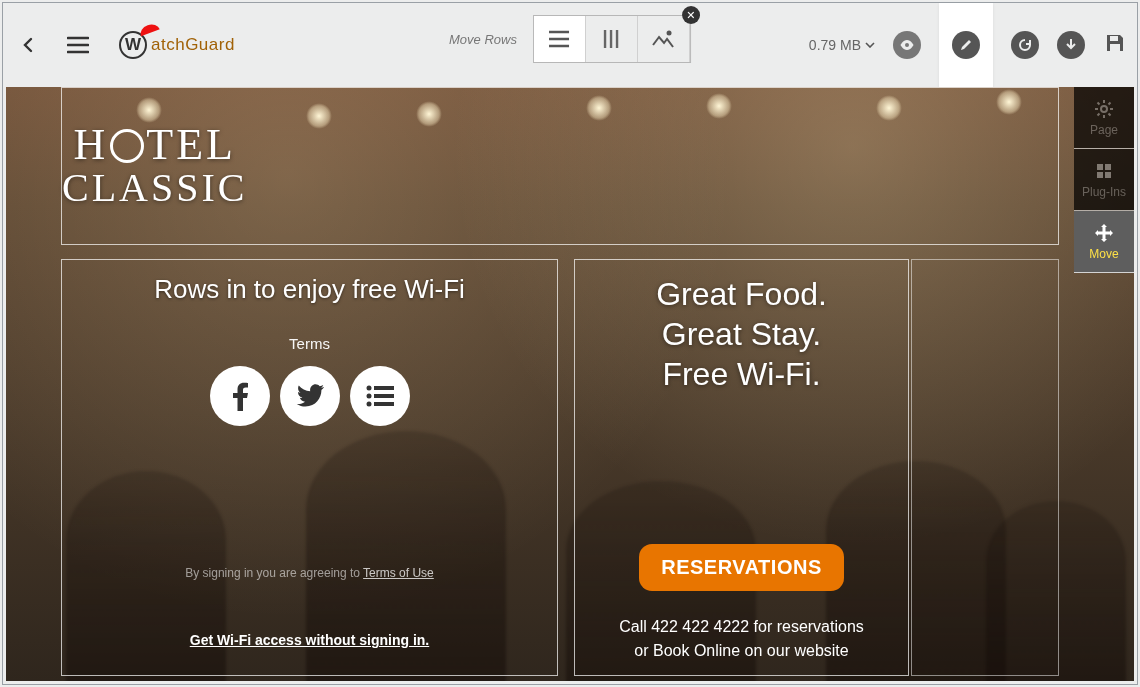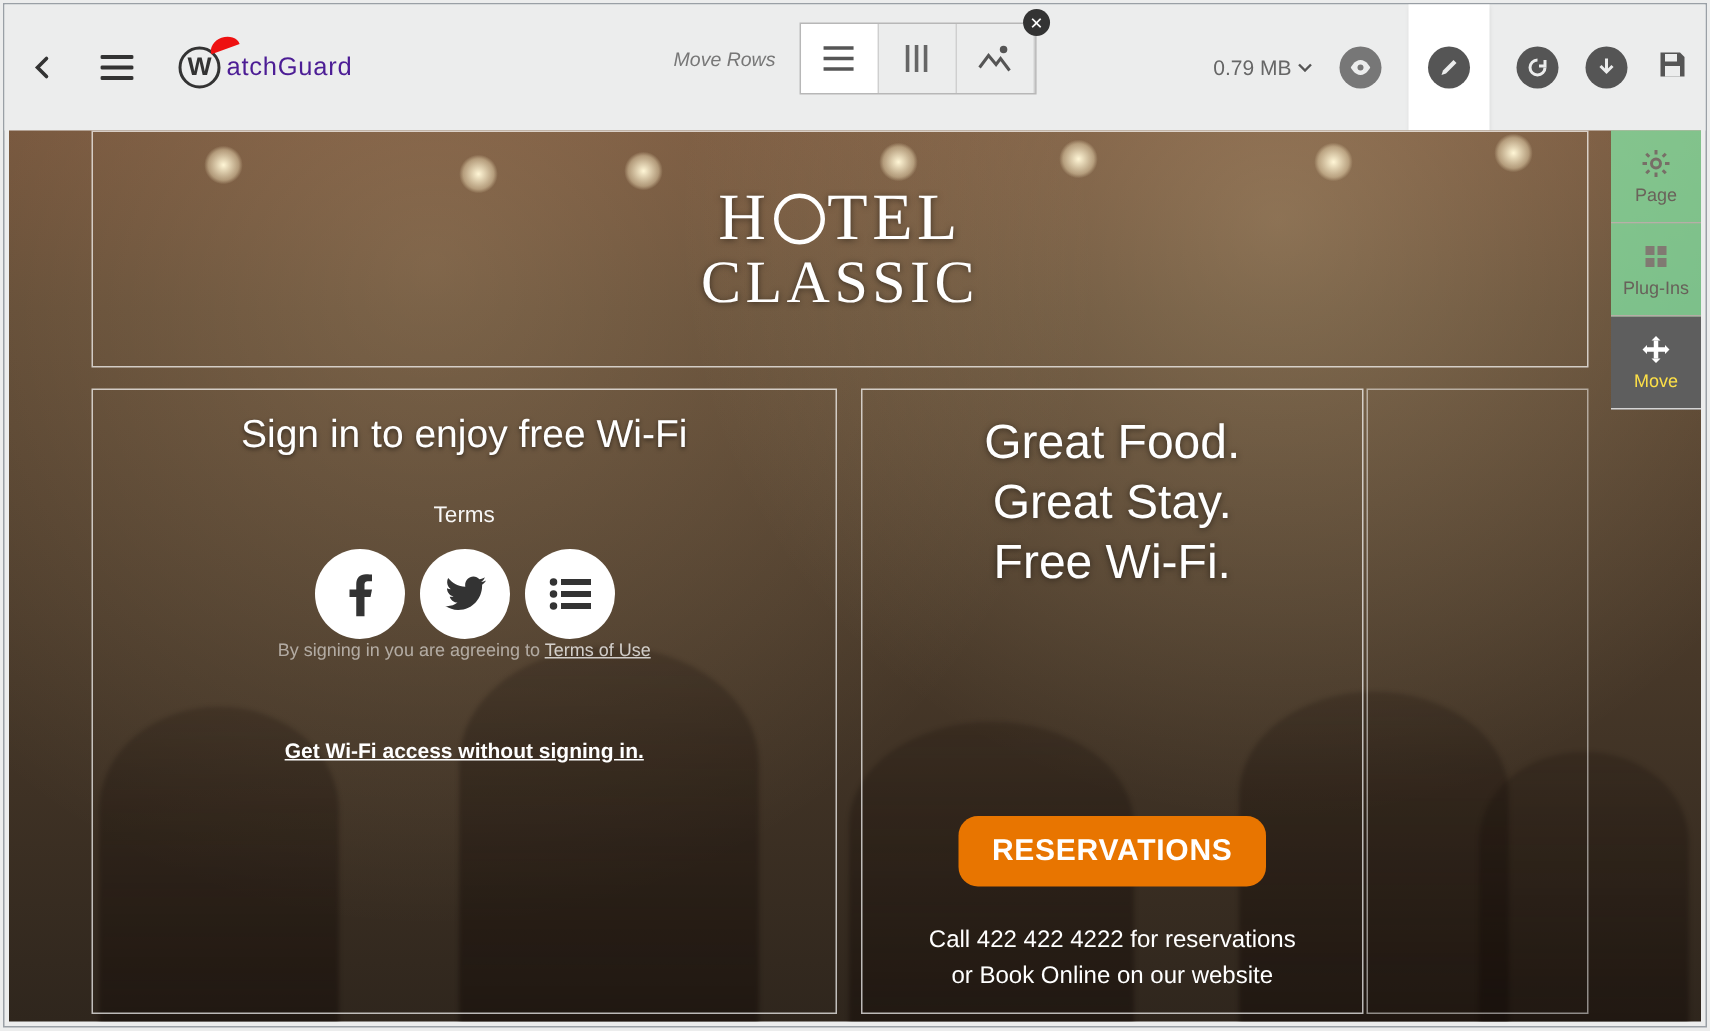--- a/index.html
+++ b/index.html
@@ -36,21 +36,21 @@
   .brand-w {
     width: 28px; height: 28px; border: 2px solid #333; border-radius: 50%;
     display: flex; align-items: center; justify-content: center;
     font-weight: 700; font-size: 17px; color: #333; position: relative;
   }
   .brand-swoosh {
     position: absolute; top: -8px; right: -14px; width: 20px; height: 8px;
     background: #e11; border-radius: 50% 50% 0 0 / 100% 100% 0 0;
     transform: rotate(-20deg);
   }
-  .brand-text { margin-left: 4px; font-size: 17px; color: #4c1d95; letter-spacing: .5px; }
+  .brand-text { margin-left: 4px; font-size: 17px; color: #a16207; letter-spacing: .5px; }
   .tb-center {
     position: absolute; left: 50%; transform: translateX(-50%);
     display: flex; align-items: center; gap: 16px; top: 12px;
   }
   .move-rows { font-size: 13px; color: #777; font-style: italic; }
   .seg {
     display: flex; border: 1px solid #b7b7b7; position: relative;
   }
   .seg .seg-item {
     width: 52px; height: 46px; display: flex; align-items: center; justify-content: center;
@@ -114,33 +114,33 @@
   .chair.c3{left:560px;bottom:-30px;width:190px}
   .chair.c4{left:820px;bottom:-10px;width:180px}
   .chair.c5{left:980px;bottom:-20px;width:140px;height:200px}
 
   
   .side-panel {
     position: absolute; top: 84px; right: 3px; width: 60px;
     display: flex; flex-direction: column; z-index: 50;
   }
   .side-item {
-    height: 62px; background: #86efac;
+    height: 62px; background: #000000;
     display: flex; flex-direction: column; align-items: center; justify-content: center;
     font-size: 12px; color: #666; border-bottom: 1px solid #d4d4d4;
     opacity: .7;
   }
   .side-item.active { background: #5e5e5e; color: #fde047; opacity: 1; }
   .side-item svg { margin-bottom: 4px; }
 
   
   .hero-header {
     position: absolute; top: 0; left: 55px; right: 75px; height: 158px;
     border: 1px solid rgba(255,255,255,.7);
-    display: flex; align-items: center; justify-content: center;
+    display: flex; align-items: center; 
   }
   .hero-title {
     font-family: Georgia, "Times New Roman", serif;
     color: #fff; text-align: center; font-size: 40px; line-height: 1.02;
     letter-spacing: 3px; text-shadow: 0 1px 4px rgba(0,0,0,.5);
   }
   .hero-title .line1 { font-size: 44px; }
   .hero-title .o {
     display:inline-block; width:34px; height:34px; border:3px solid #fff; border-radius:50%;
     vertical-align:-4px; margin:0 2px;
@@ -159,21 +159,21 @@
 
   .signin-title {
     font-size: 26px; font-weight: 500; text-shadow: 0 1px 3px rgba(0,0,0,.5);
   }
   .social-label { margin-top: 30px; font-size: 15px; opacity: .95; }
   .social-row { margin-top: 14px; display: flex; justify-content: center; gap: 10px; }
   .social-btn {
     width: 60px; height: 60px; border-radius: 50%; background: #fff;
     display: flex; align-items: center; justify-content: center; color: #333;
   }
-  .agree { font-size: 12px; color: rgba(255,255,255,.55); }
+  .agree { margin-top: 140px; font-size: 12px; color: rgba(255,255,255,.55); }
   .agree a { color: rgba(255,255,255,.75); text-decoration: underline; }
   .bypass { margin-top: 52px; font-size: 14px; text-decoration: underline; font-weight:700; }
 
   .promo {
     font-size: 32px; font-weight: 400; line-height: 1.25;
     text-shadow: 0 1px 4px rgba(0,0,0,.5);
   }
   .res-btn {
     display: inline-block; margin-top: 150px; padding: 12px 22px;
     background: #e87500; color: #fff; font-size: 20px; font-weight: 600;
@@ -284,21 +284,21 @@
     <div class="chair c5"></div>
 
     <div class="hero-header">
       <div class="hero-title">
         <div class="line1"><span>H</span><span class="o"></span><span>TEL</span></div>
         <div>CLASSIC</div>
       </div>
     </div>
 
     <div class="col col-left">
-      <div class="signin-title">Sign in to enjoy free Wi-Fi</div>
+      <div class="signin-title">Rows in to enjoy free Wi-Fi</div>
       <div class="social-label">Terms</div>
       <div class="social-row">
         <div class="social-btn">
           <svg width="18" height="30" viewBox="0 0 18 30">
               <path d="M12 30V17h4l1-5h-5V9c0-1.5.5-2.5 2.8-2.5H17V2c-.5 0-2.2-.2-4-.2-4 0-6.5 2.4-6.5 6.7V12H2v5h4.5v13H12z" fill="#333"></path>
             </svg>
         </div>
         <div class="social-btn">
           <svg width="28" height="24" viewBox="0 0 28 24">
               <path d="M28 3c-1 .5-2 .8-3.2 1 1.1-.7 2-1.8 2.4-3.1-1 .6-2.2 1.1-3.5 1.3C22.6 1 21.2.3 19.6.3c-3 0-5.5 2.5-5.5 5.6 0 .4 0 .9.1 1.3C9.6 7 5.5 4.8 2.8 1.4c-.5.8-.7 1.8-.7 2.8 0 1.9 1 3.6 2.4 4.6-.9 0-1.7-.3-2.5-.7v.1c0 2.7 1.9 5 4.4 5.5-.5.1-1 .2-1.5.2-.4 0-.7 0-1.1-.1.7 2.2 2.8 3.9 5.2 3.9-1.9 1.5-4.3 2.4-6.9 2.4-.5 0-.9 0-1.3-.1 2.5 1.6 5.4 2.6 8.6 2.6 10.3 0 16-8.6 16-16v-.7c1.1-.8 2-1.8 2.8-3z" fill="#333"></path>

